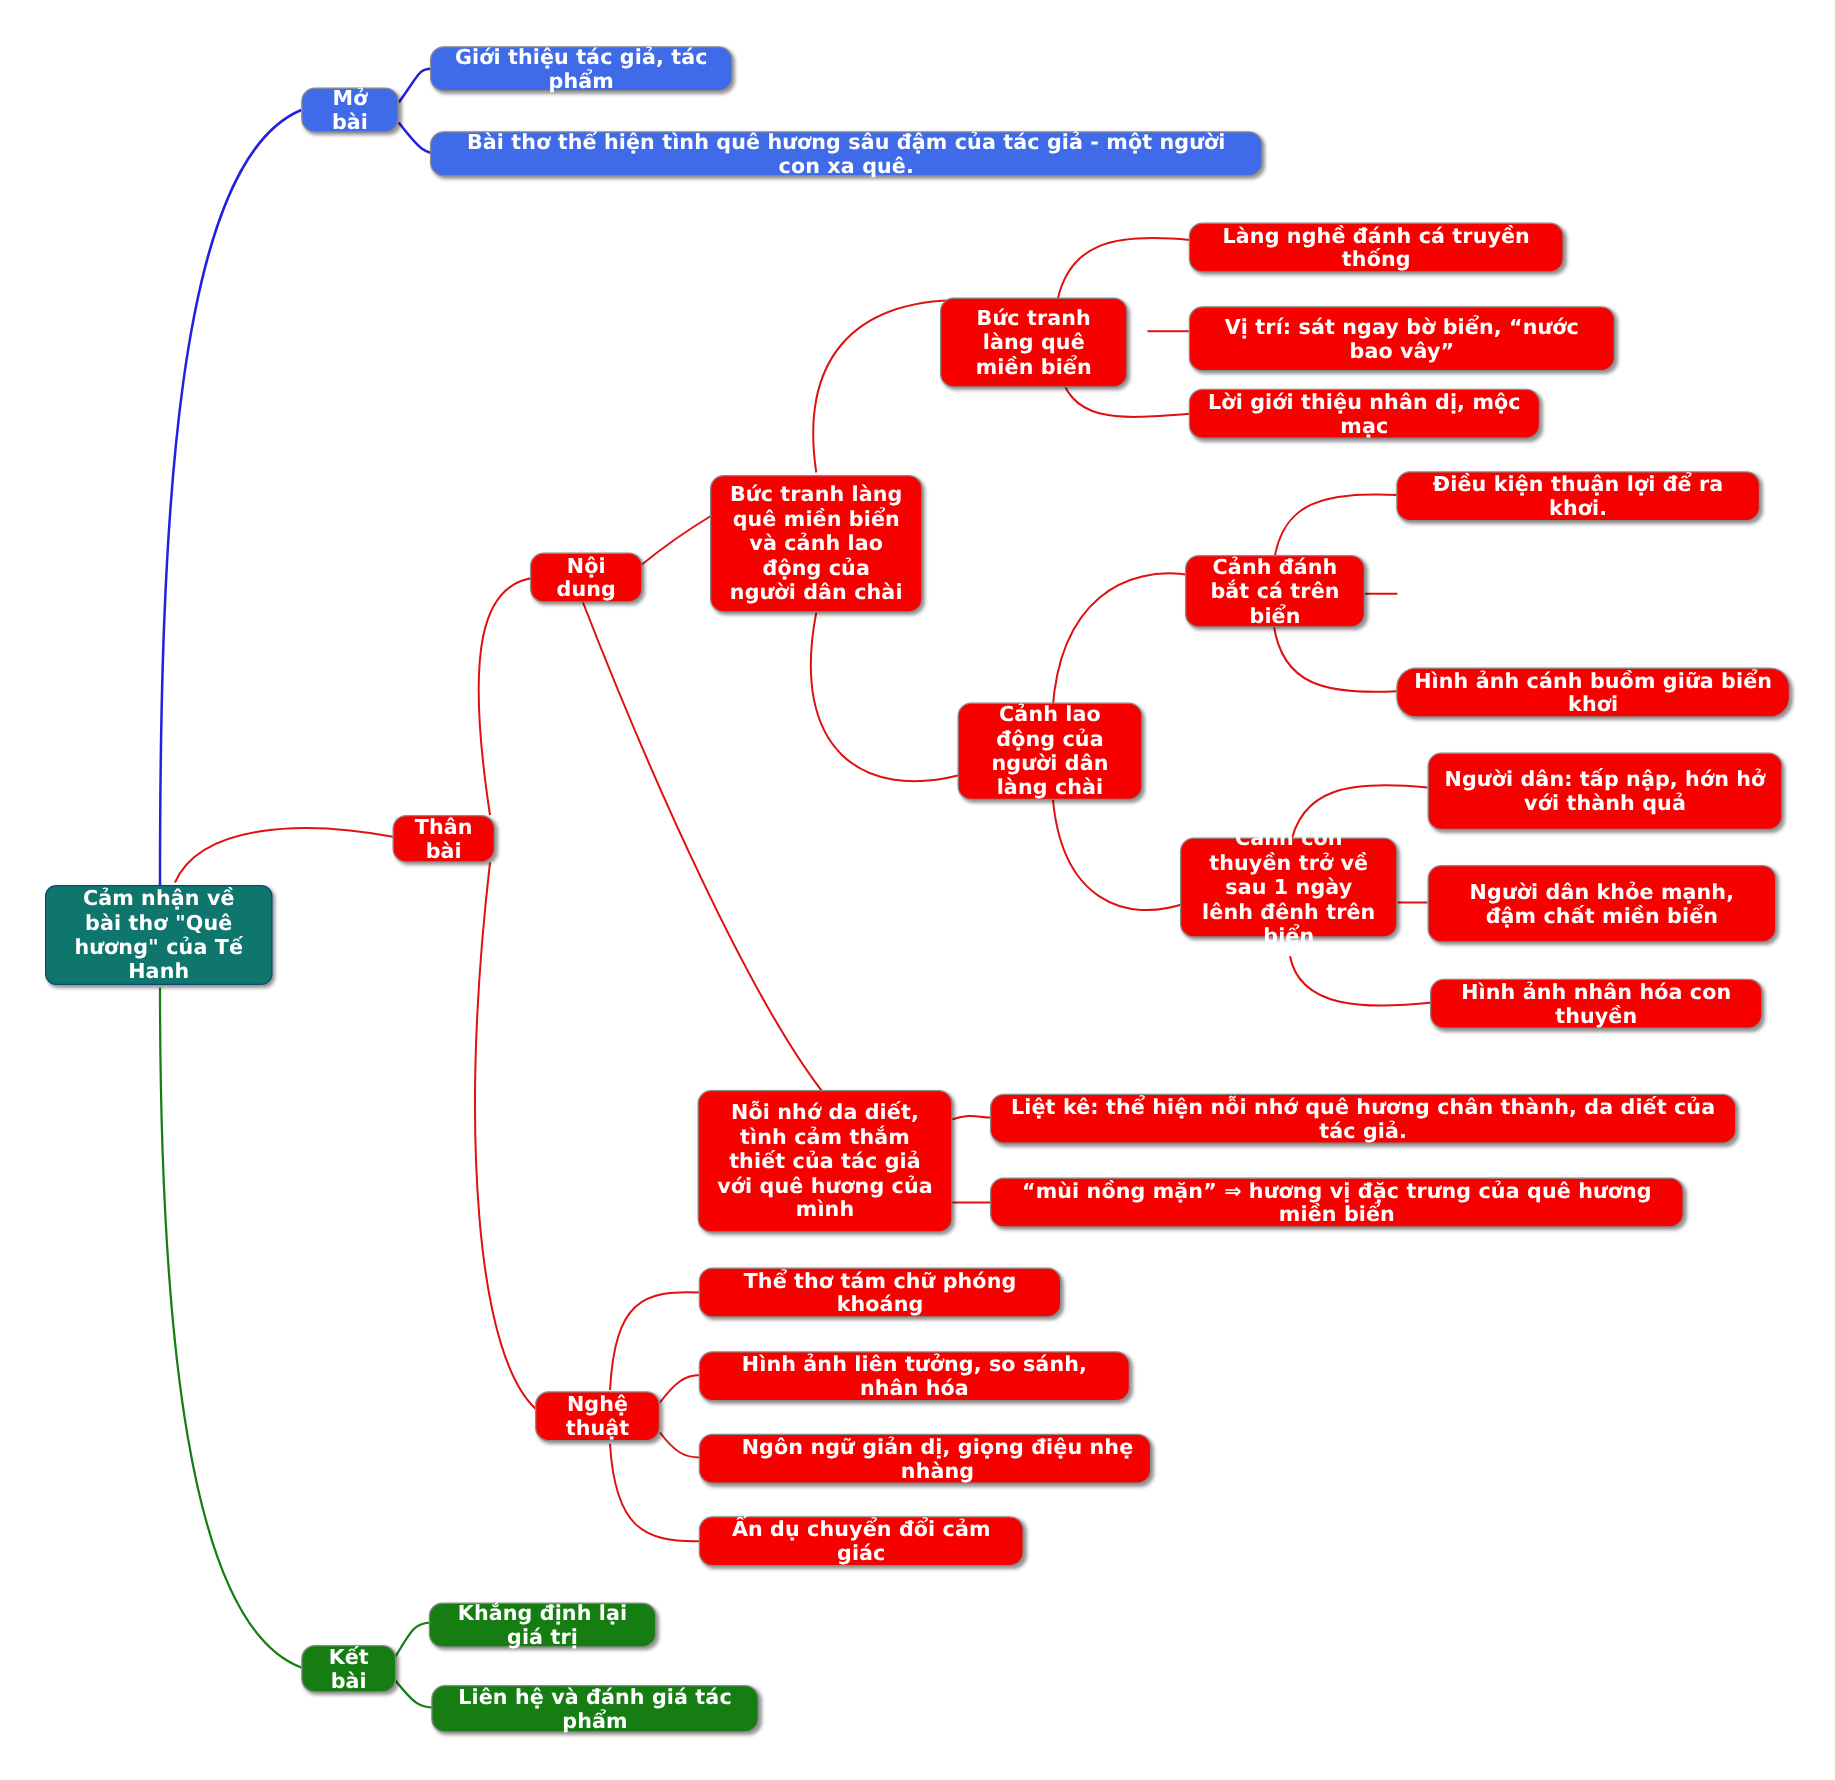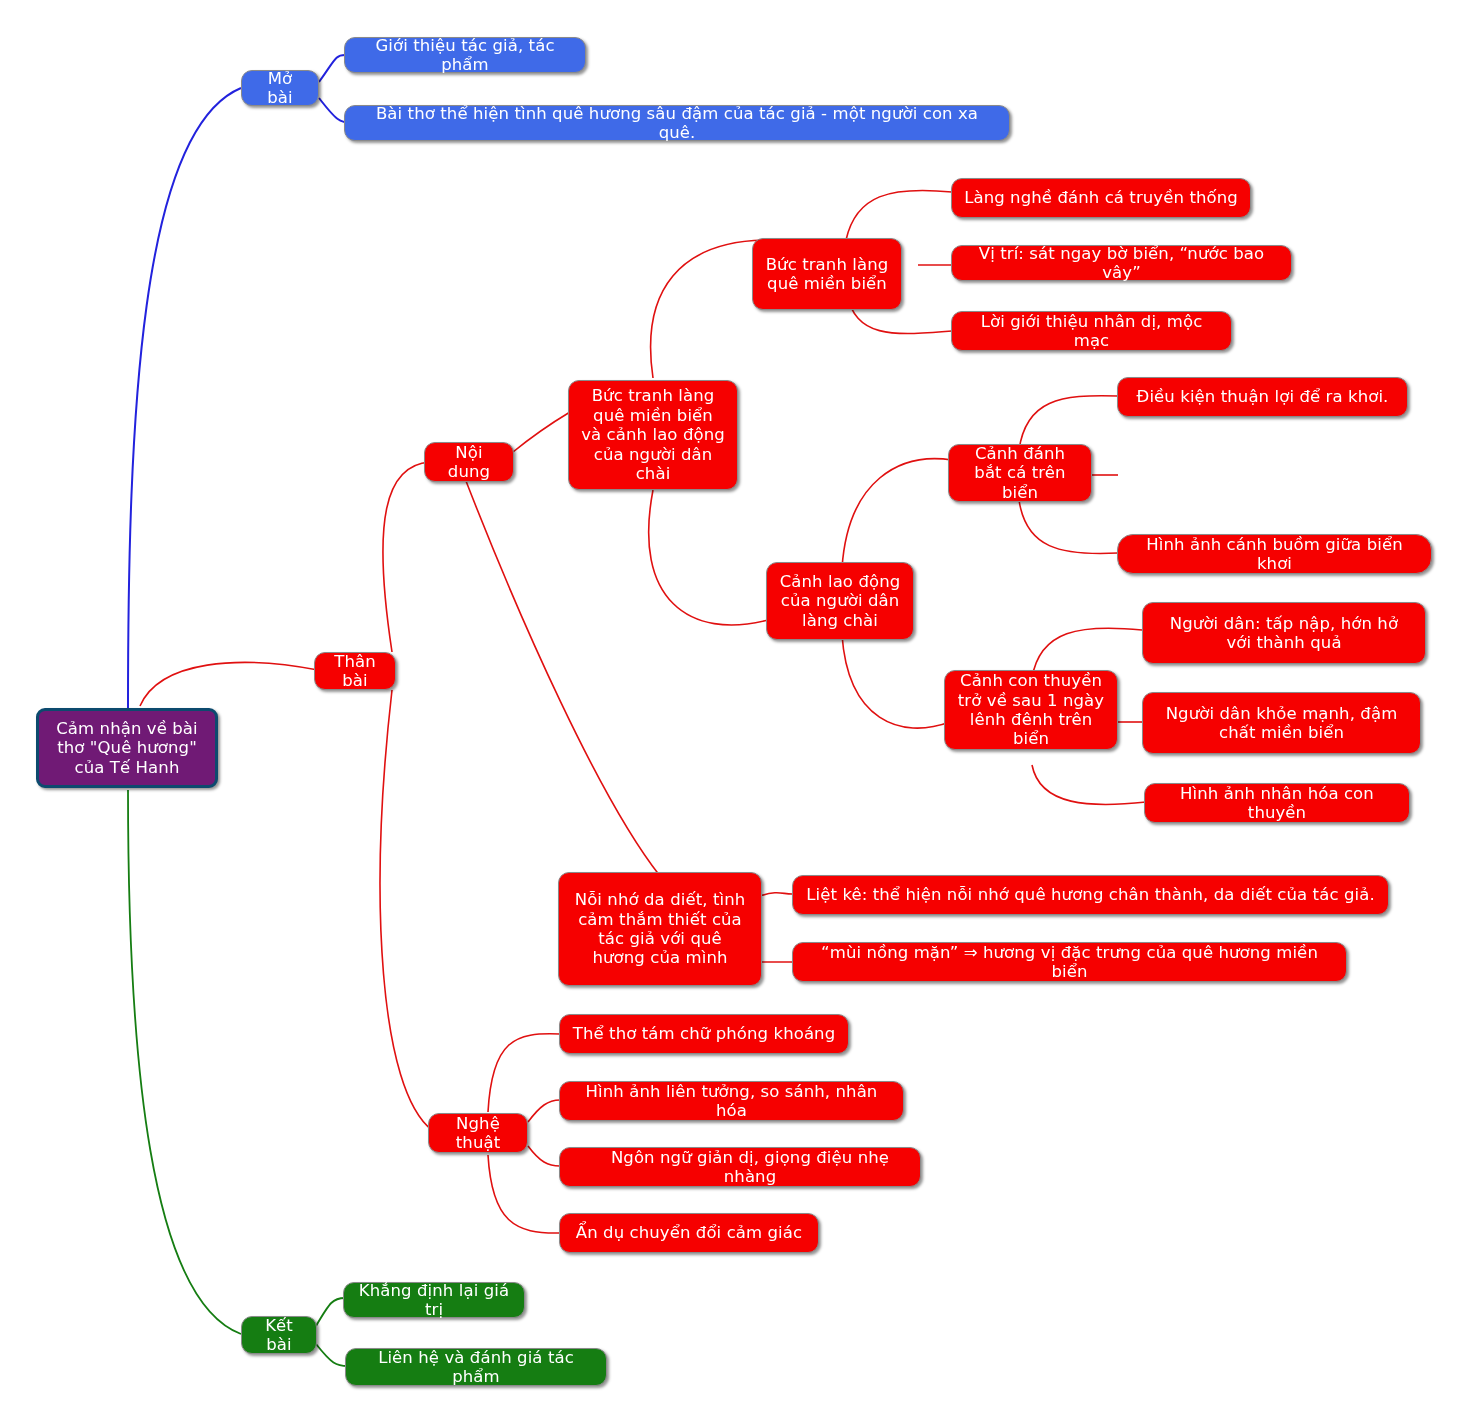--- a/index.html
+++ b/index.html
@@ -27,31 +27,31 @@
     pointer-events: none;
   }
   .node {
     position: absolute;
     box-sizing: border-box;
     display: flex;
     align-items: center;
     justify-content: center;
     text-align: center;
     color: #ffffff;
-    font-weight: normal;
+    font-weight: bold;
     line-height: 1.18;
     border-radius: 11px;
     padding: 4px 12px;
     box-shadow: 2px 2px 3px rgba(0,0,0,0.42);
     letter-spacing: 0.1px;
     -webkit-font-smoothing: antialiased;
   }
   .node.root {
-    background: #701a75;
-    border: 3px solid #0c4a6e;
+    background: #0f766e;
+    border: 1px solid #0c4a6e;
     font-size: 16.5px;
     border-radius: 9px;
   }
   .node.blue {
     background: #3f6ae8;
     border: 1px solid #8a8a8a;
     font-size: 16.5px;
   }
   .node.red {
     background: #f60000;
@@ -145,21 +145,21 @@
   <div class="node red" style="left:568px; top:380px; width:170px; height:110px;">
     <span>Bức tranh làng quê miền biển và cảnh lao động của người dân chài</span>
   </div>
 
   <div class="node red" style="left:752px; top:238px; width:150px; height:72px;">
     <span>Bức tranh làng quê miền biển</span>
   </div>
   <div class="node red" style="left:951px; top:178px; width:300px; height:40px;">
     <span>Làng nghề đánh cá truyền thống</span>
   </div>
-  <div class="node red" style="left:951px; top:245px; width:341px; height:36px;text-align:center;">
+  <div class="node red" style="left:951px; top:245px; width:341px; height:52px;text-align:center;">
     <span>Vị trí: sát ngay bờ biển, “nước bao vây”</span>
   </div>
   <div class="node red" style="left:951px; top:311px; width:281px; height:40px;">
     <span>Lời giới thiệu nhân dị, mộc mạc</span>
   </div>
 
   <div class="node red" style="left:766px; top:562px; width:148px; height:78px;">
     <span>Cảnh lao động của người dân làng chài</span>
   </div>
 

